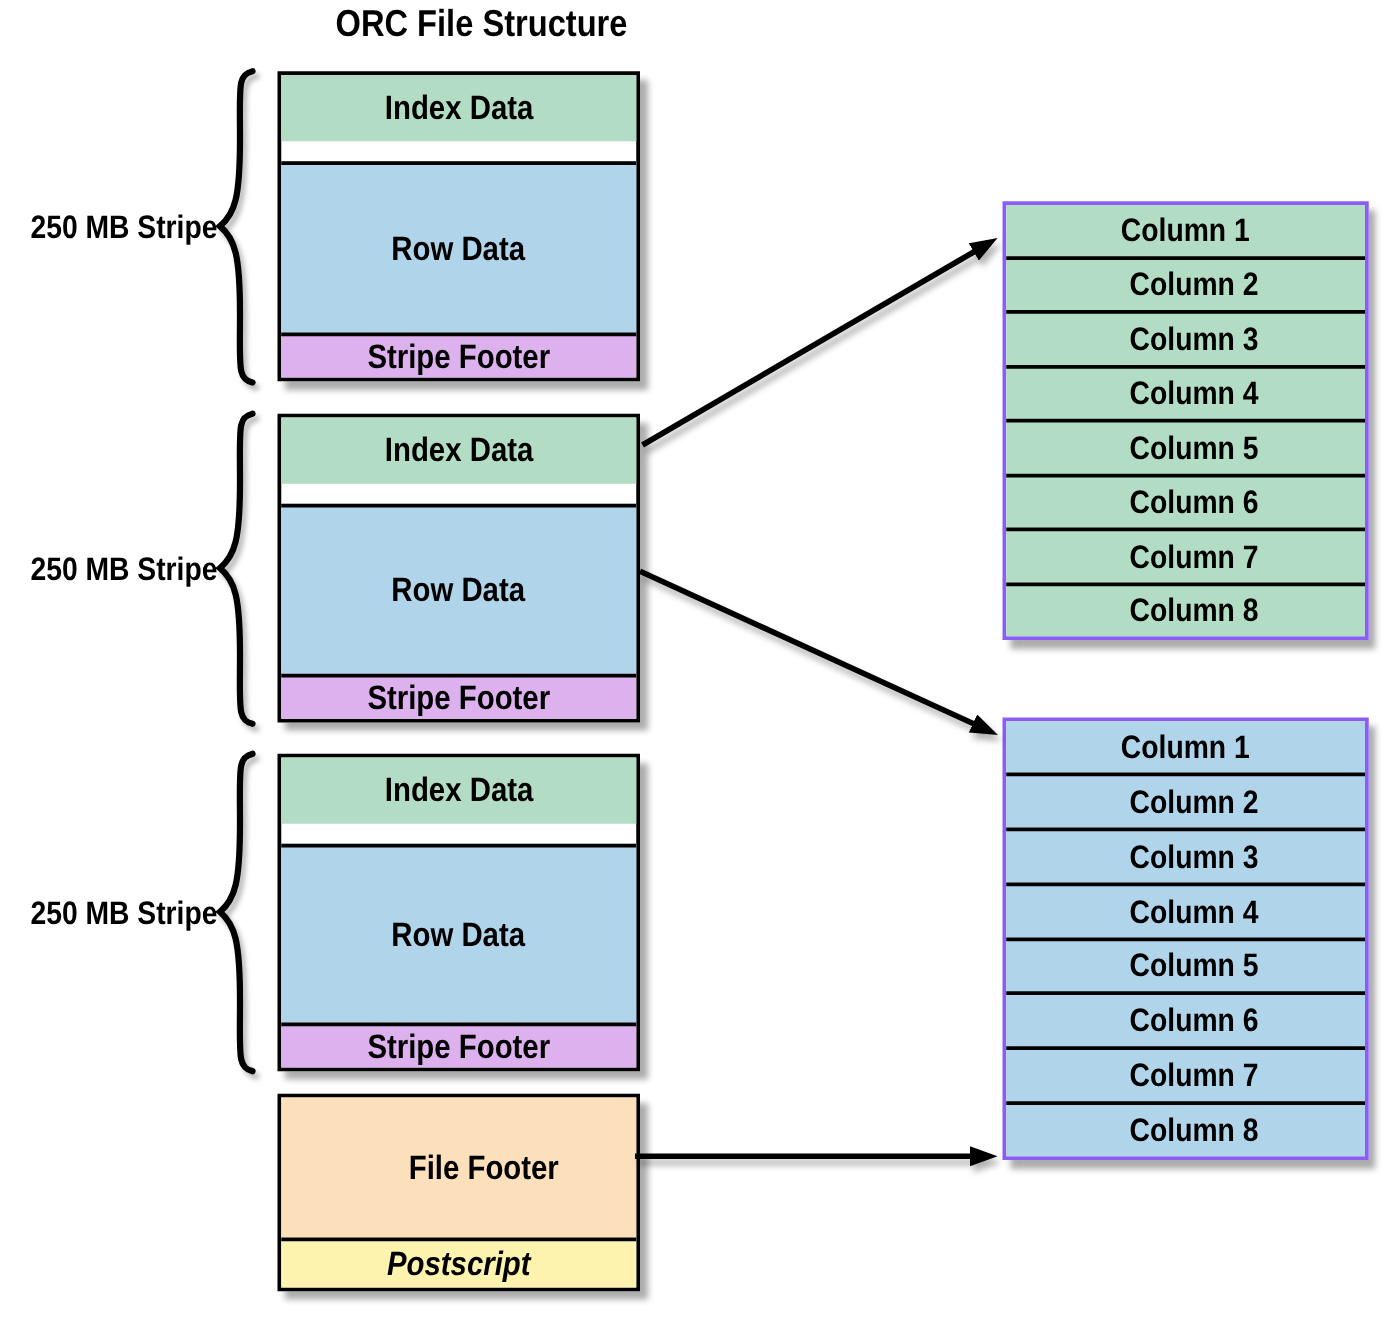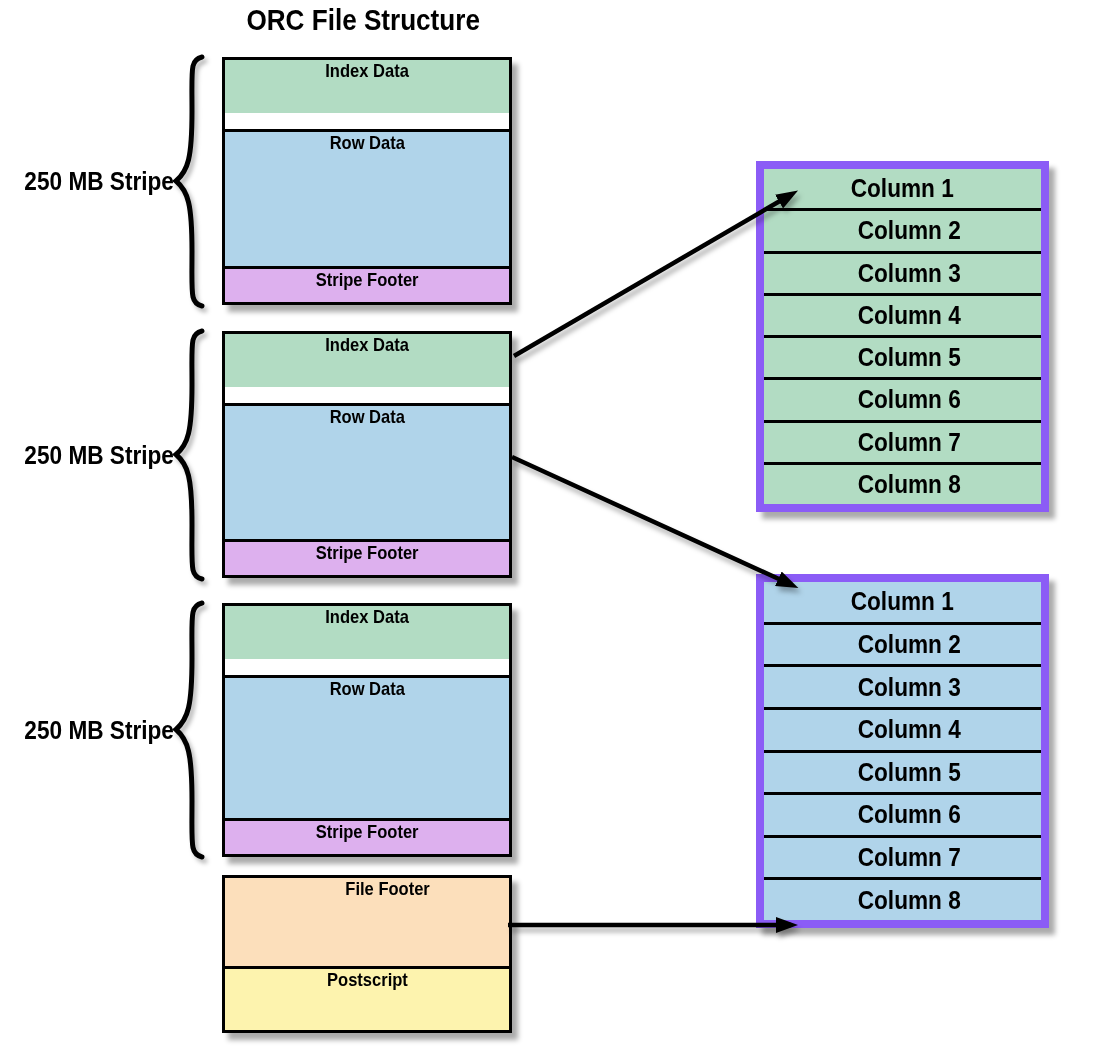--- a/index.html
+++ b/index.html
@@ -7,60 +7,60 @@
     position:relative;
     width:1119px;height:1058px;
     background:#ffffff;
     font-family:"Liberation Sans", sans-serif;
     color:#000;
     overflow:hidden;
   }
   
   .cx{display:inline-block;transform:scaleX(.87);transform-origin:50% 50%;white-space:nowrap;}
   .title{
-    position:absolute;left:218px;top:3px;width:290px;
+    position:absolute;left:240px;top:3px;width:290px;
     text-align:center;font-size:30px;font-weight:bold;line-height:34px;
   }
   
   .block{
     position:absolute;left:222px;width:290px;
     border:3px solid #000;box-sizing:border-box;
     display:flex;flex-direction:column;
     background:#fff;
     box-shadow:6px 7px 5px rgba(0,0,0,.33);
   }
   .s1{top:57px;height:248px;}
   .s2{top:331px;height:247px;}
   .s3{top:603px;height:254px;}
   .fileblock{top:875px;height:158px;}
   .sec{
-    display:flex;align-items:flex-start;justify-content:center;
-    font-size:19px;font-weight:bold;box-sizing:border-box;
+    display:flex;align-items:center;justify-content:center;
+    font-size:27px;font-weight:bold;box-sizing:border-box;
   }
   .sec + .sec{border-top:3px solid #000;}
   .sec-index{height:53px;background:var(--index-data,#b2dcc3);}
   .sec-row{flex:1;background:var(--row-data,#b0d4ea);margin-top:16px;}
   .sec-sfooter{height:36px;background:var(--stripe-footer,#ddb0ee);}
   .sec-ffooter{flex:1;background:var(--file-footer,#fcdfbb);padding-left:41px;}
-  .sec-postscript{height:64px;background:var(--postscript,#fdf3ae);}
+  .sec-postscript{height:40px;background:var(--postscript,#fdf3ae);font-style:italic;}
   
   .brace{position:absolute;left:167px;width:40px;filter:drop-shadow(3px 4px 2px rgba(0,0,0,.28));}
   .b1{top:54px;height:255px;}
   .b2{top:328px;height:254px;}
   .b3{top:600px;height:260px;}
   .stripe-label{
     position:absolute;left:2px;width:162px;height:34px;
     text-align:right;font-size:26px;font-weight:bold;line-height:34px;
   }
   .stripe-label .cx{transform-origin:100% 50%;}
   .l1{top:164px;} .l2{top:438px;} .l3{top:713px;}
   
   .stack{
-    position:absolute;left:756px;width:293px;
-    border:8px solid #8b5cf6;box-sizing:border-box;
+    position:absolute;left:802px;width:293px;
+    border:3px solid #8b5cf6;box-sizing:border-box;
     display:flex;flex-direction:column;
     box-shadow:6px 7px 5px rgba(0,0,0,.33);
   }
   .stack-green{top:161px;height:351px;}
   .stack-blue{top:574px;height:354px;}
   .cell{
     flex:1;display:flex;align-items:center;justify-content:center;
     font-size:26px;font-weight:bold;box-sizing:border-box;
   }
   .cell + .cell{border-top:3px solid #000;padding-left:13px;}

